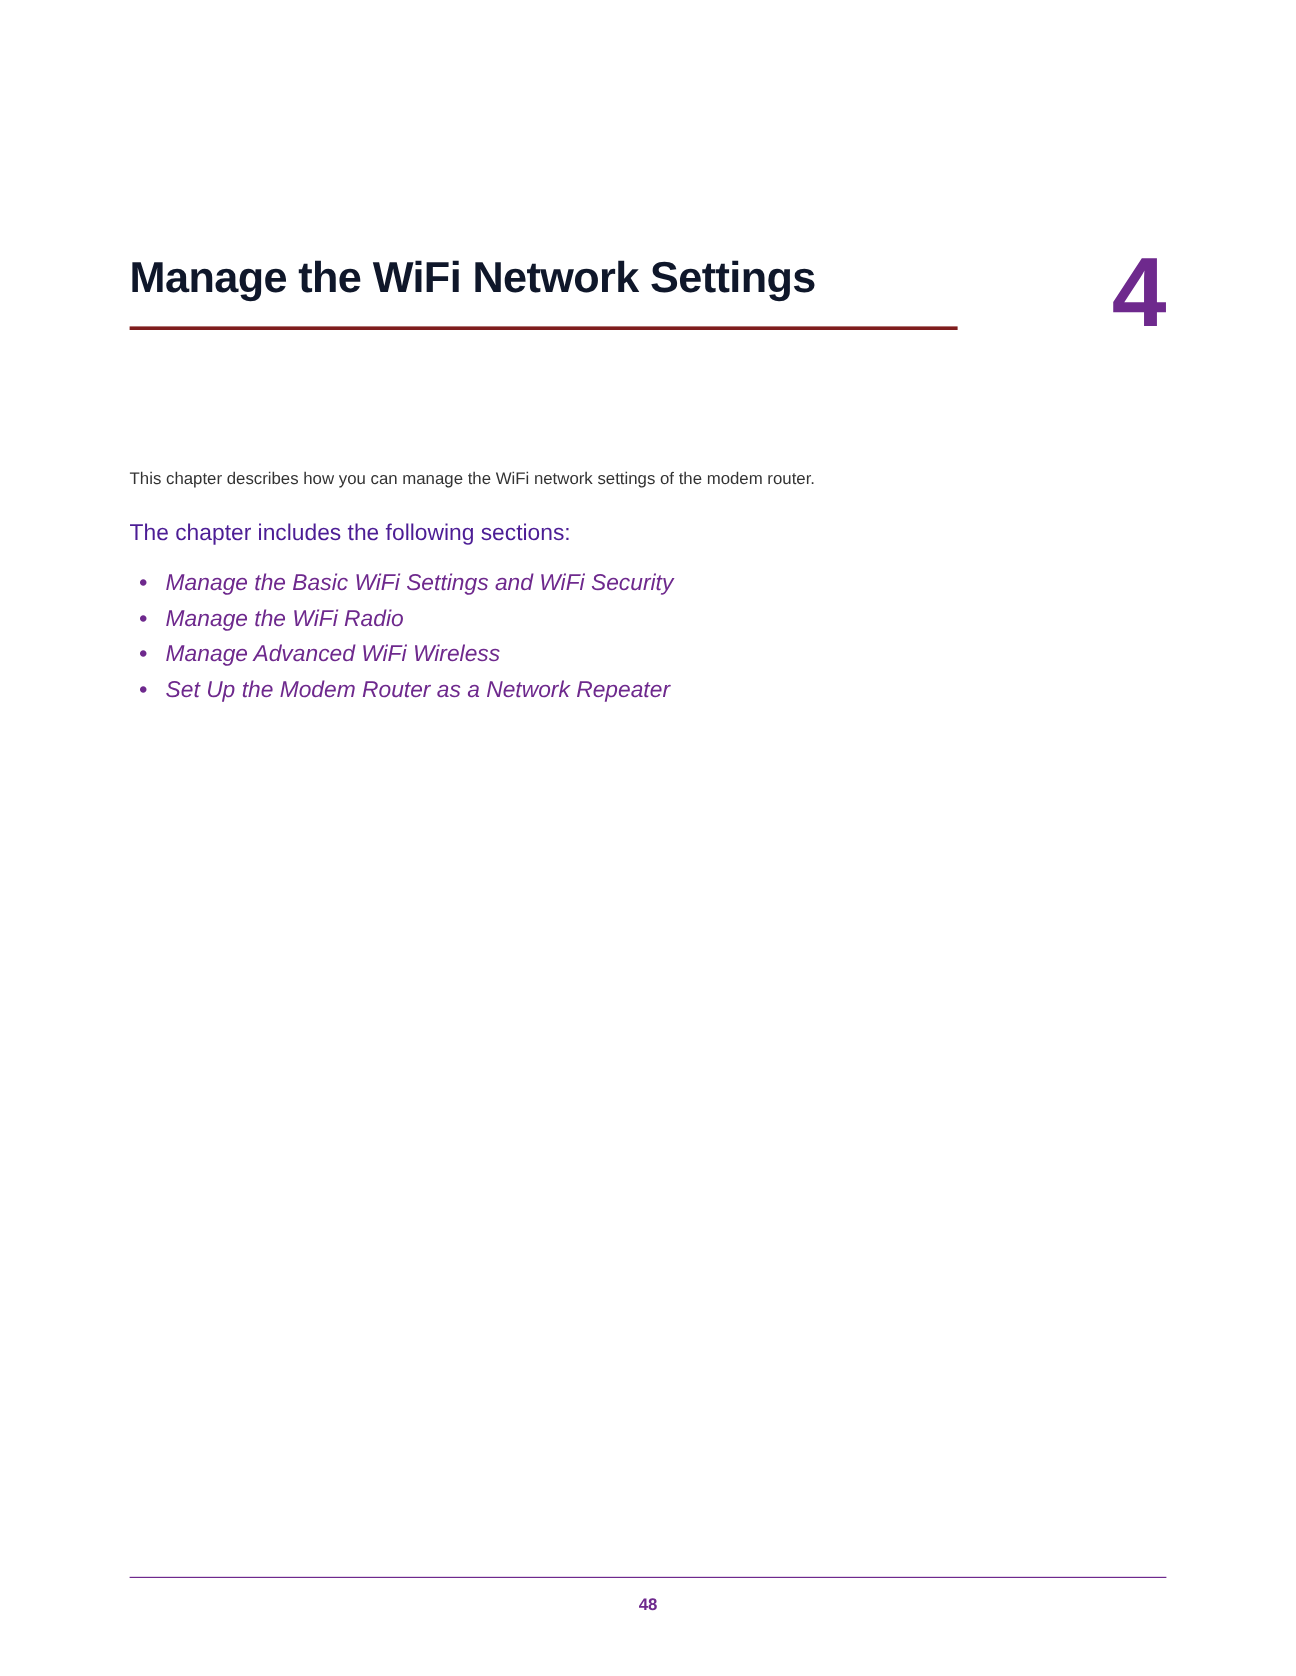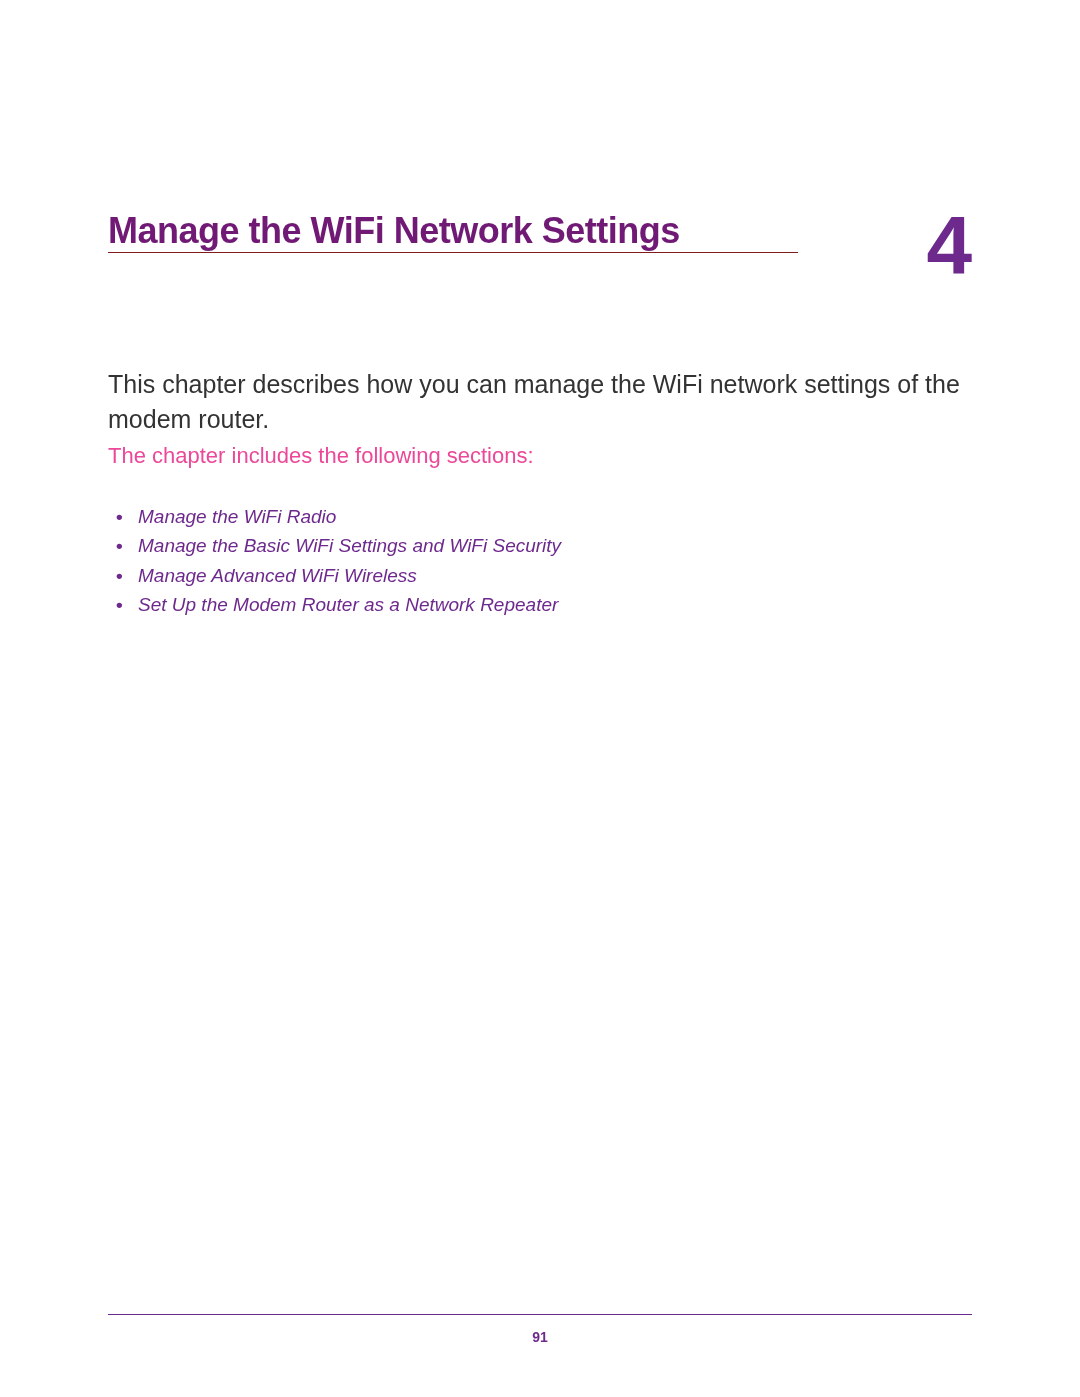--- a/index.html
+++ b/index.html
@@ -17,45 +17,45 @@
     .page-content {
       padding: 210px 108px 0 108px;
     }
     .chapter-header {
       position: relative;
       margin-bottom: 114px;
     }
     .chapter-title {
       font-size: 36px;
       font-weight: bold;
-      color: #701a75;
+      color: #0f172a;
       letter-spacing: -0.5px;
-      padding-bottom: 0;
-      border-bottom: 1px solid #7f1d1d;
+      padding-bottom: 20px;
+      border-bottom: 3px solid #7f1d1d;
       width: 690px;
     }
     .chapter-number {
       position: absolute;
       right: 0;
       top: -6px;
       font-size: 82px;
       font-weight: bold;
       color: #6e298d;
       line-height: 1;
     }
     .intro-text {
-      font-size: 25px;
+      font-size: 14px;
       color: #333333;
-      margin-bottom: 4px;
+      margin-bottom: 23px;
       line-height: 1.4;
     }
     .sections-intro {
-      font-size: 22px;
-      color: #ec4899;
-      margin-bottom: 30px;
+      font-size: 19px;
+      color: #4c1d95;
+      margin-bottom: 14px;
       line-height: 1.4;
     }
     .section-list {
       list-style: none;
       padding-left: 30px;
     }
     .section-list li {
       font-size: 19px;
       font-style: italic;
       color: #6e298d;
@@ -94,21 +94,21 @@
 <div class="page-content">
   <div class="chapter-header">
     <h1 class="chapter-title">Manage the WiFi Network Settings</h1>
     <div class="chapter-number">4</div>
   </div>
 
   <p class="intro-text">This chapter describes how you can manage the WiFi network settings of the modem router.</p>
   <p class="sections-intro">The chapter includes the following sections:</p>
 
   <ul class="section-list">
+    <li>Manage the Basic WiFi Settings and WiFi Security</li>
     <li>Manage the WiFi Radio</li>
-    <li>Manage the Basic WiFi Settings and WiFi Security</li>
     <li>Manage Advanced WiFi Wireless</li>
     <li>Set Up the Modem Router as a Network Repeater</li>
   </ul>
 </div>
 
 <div class="footer-rule"></div>
-<div class="page-number">91</div>
+<div class="page-number">48</div>
 
 </body></html>

